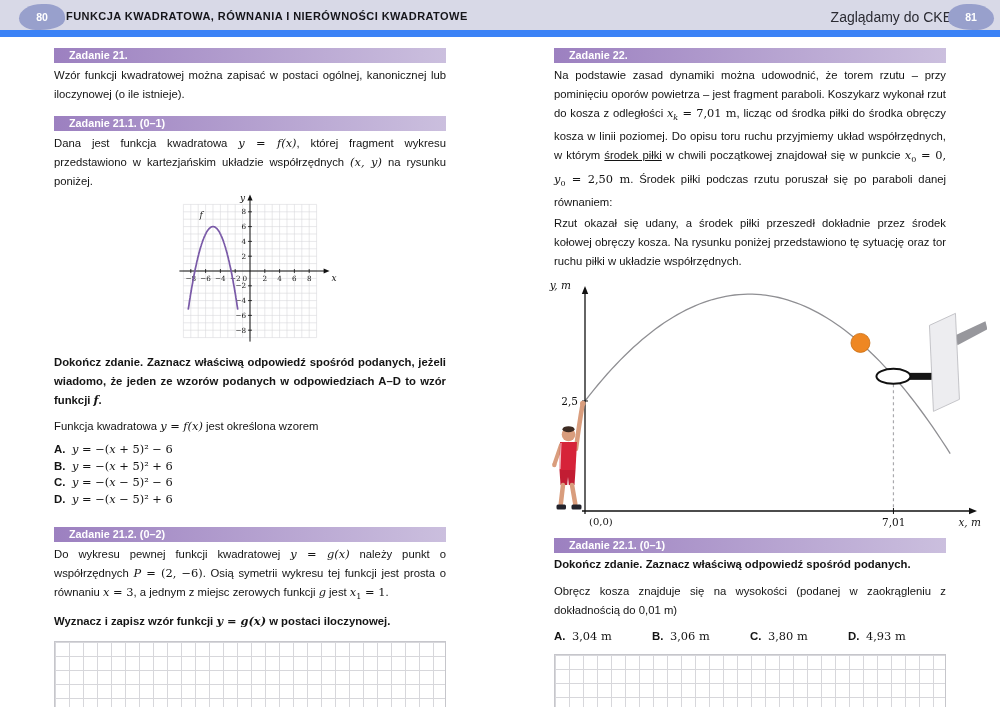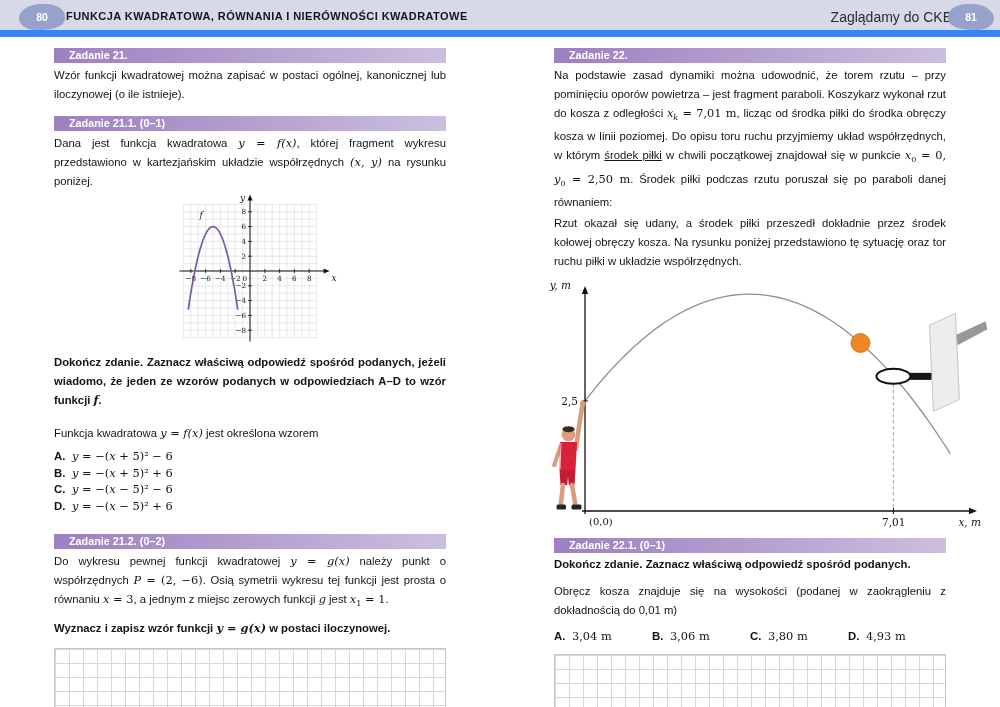--- a/index.html
+++ b/index.html
@@ -19,21 +19,21 @@
   .task-bar{height:15px;background:linear-gradient(90deg,#9c80c0,#cbbfde);color:#fff;font-weight:bold;
             font-size:10.8px;line-height:15px;padding-left:15px;}
   p{margin:0;font-size:11.3px;line-height:19px;text-align:justify;}
   .bold{font-weight:bold}
   .m{font-family:"DejaVu Serif",serif;font-size:11.4px;}
   .mi{font-family:"DejaVu Serif",serif;font-style:italic;font-size:11.4px;}
   .sub{vertical-align:sub;font-size:8px;}
   .u{text-decoration:underline;}
   .eq{text-align:center;margin:3px 0 2px;font-size:12px;line-height:16px;}
   .mt2{margin-top:2px}.mt3{margin-top:3px}.mt4{margin-top:0}.mt6{margin-top:6px}
-  .mt7{margin-top:14px}.mt8{margin-top:8px}.mt10{margin-top:20px}.mt12{margin-top:12px}
+  .mt7{margin-top:7px}.mt8{margin-top:8px}.mt10{margin-top:20px}.mt12{margin-top:12px}
   .opts{margin-top:5px}
   .opt{display:flex;line-height:16.5px;font-size:11.4px;}
   .opt .letter{font-weight:bold;width:18px;flex:none;}
   .optrow{display:flex;margin-top:8px;}
   .optrow .opt{width:25%;}
   .answer-grid{height:113px;margin-top:10px;border:1px solid #c6c6cb;
     background-image:repeating-linear-gradient(to right,#d7d7db 0 1px,transparent 1px 14px),
                      repeating-linear-gradient(to bottom,#d7d7db 0 1px,transparent 1px 14px);}
   .figwrap{text-align:center;margin:2px 0;}
   svg text{font-family:"DejaVu Serif",serif;}

